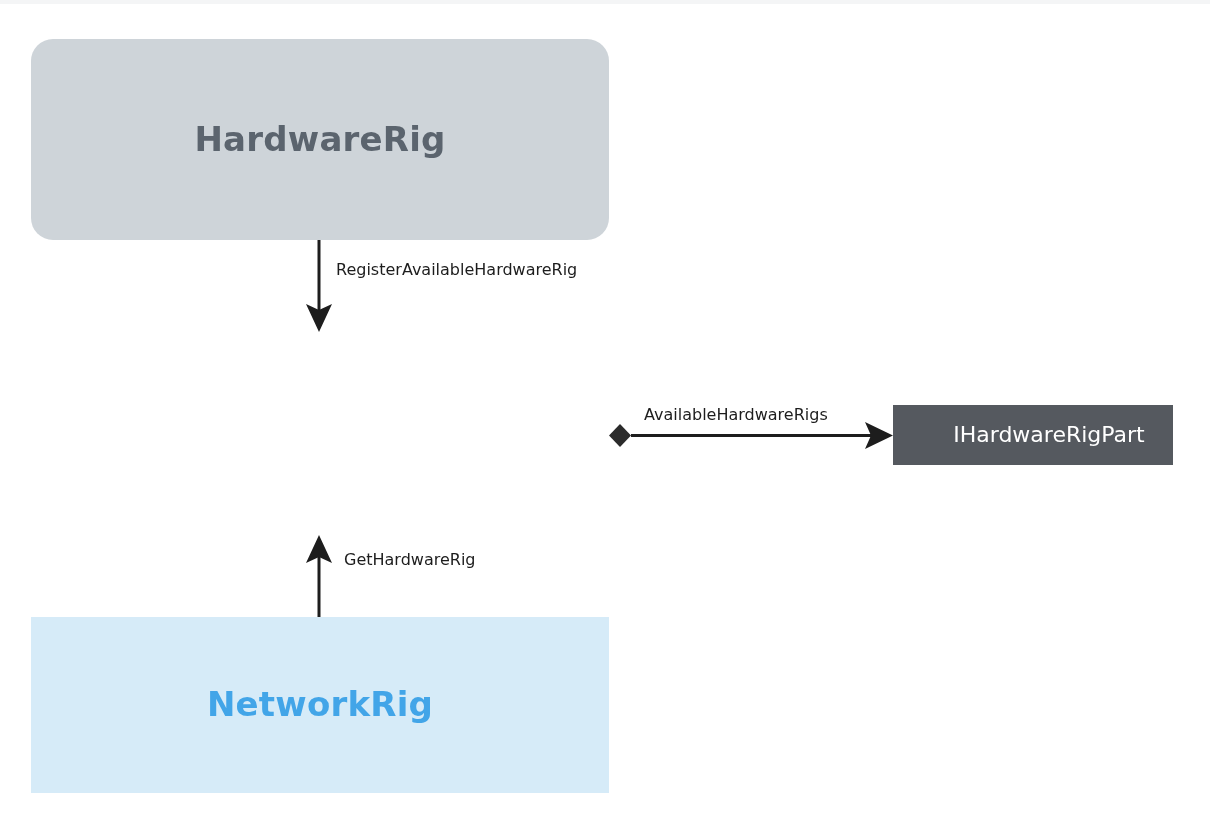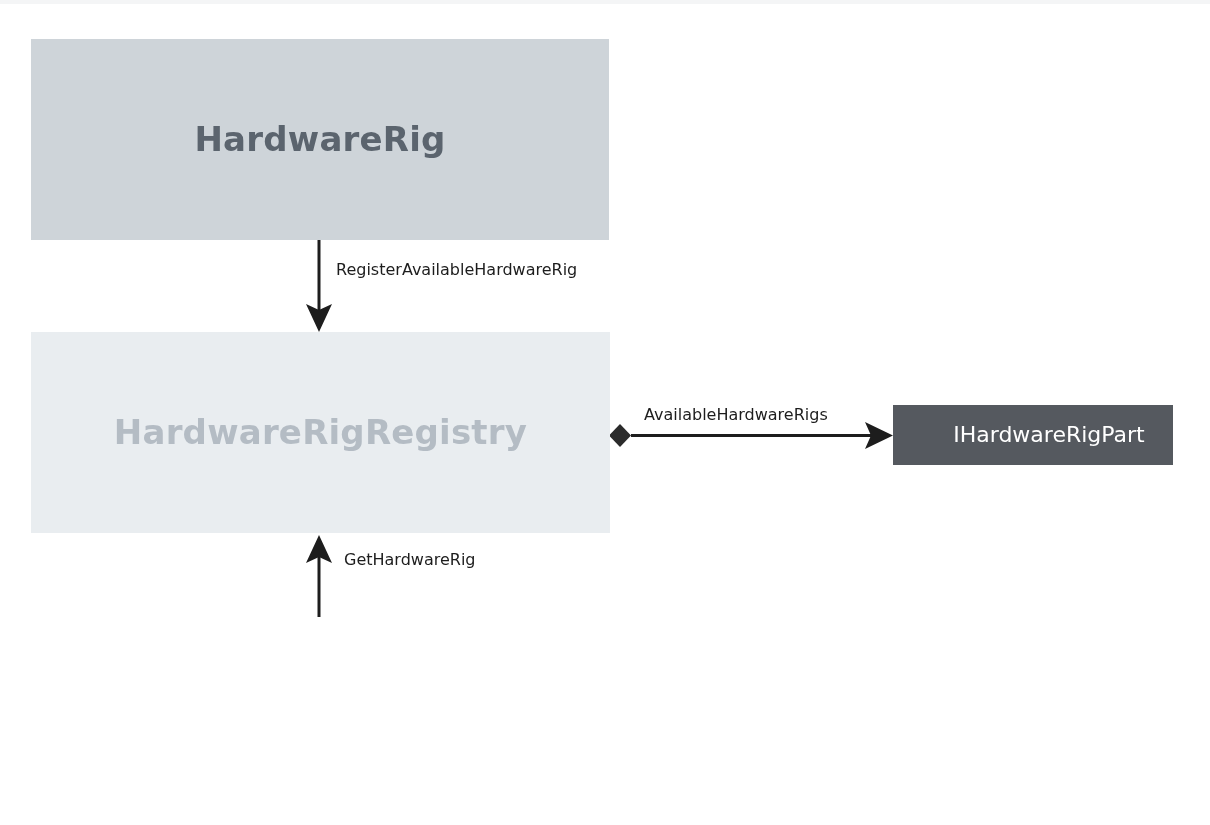--- a/index.html
+++ b/index.html
@@ -40,20 +40,21 @@
     white-space: nowrap;
   }
 
   
   #node-hardwarerig {
     left: 31px;
     top: 39px;
     width: 578px;
     height: 201px;
     background: #ced4d9;
+    border-radius: 22px;
   }
   #node-hardwarerig .node-label {
     font-size: 34px;
     font-weight: bold;
     color: #5b646e;
     letter-spacing: 0.2px;
   }
 
   
   #node-registry {
@@ -155,22 +156,22 @@
   <span class="edge-label" id="edge-label-register">RegisterAvailableHardwareRig</span>
 
   <span class="edge-label" id="edge-label-get">GetHardwareRig</span>
 
   <span class="edge-label" id="edge-label-available">AvailableHardwareRigs</span>
 
   <div class="node" id="node-hardwarerig">
     <span class="node-label">HardwareRig</span>
   </div>
 
-  <div class="node" id="node-registry">
-    <span class="node-label">HardwareRigRegistry</span>
+
+  <div class="node" id="node-networkrig">
+    <span class="node-label">NetworkRig</span>
   </div>
-
 
   <div class="node" id="node-ihardwarerigpart">
     <span class="node-label">IHardwareRigPart</span>
   </div>
 
 </div>
 
 </body></html>

